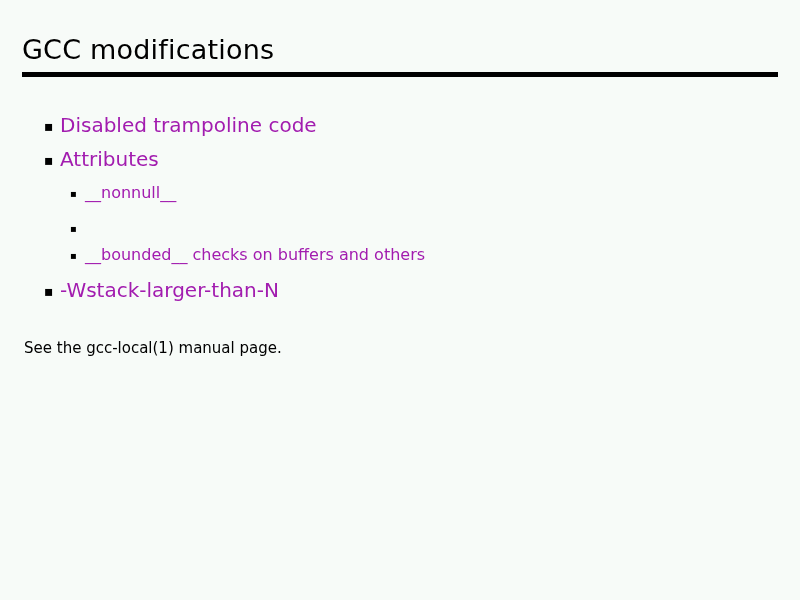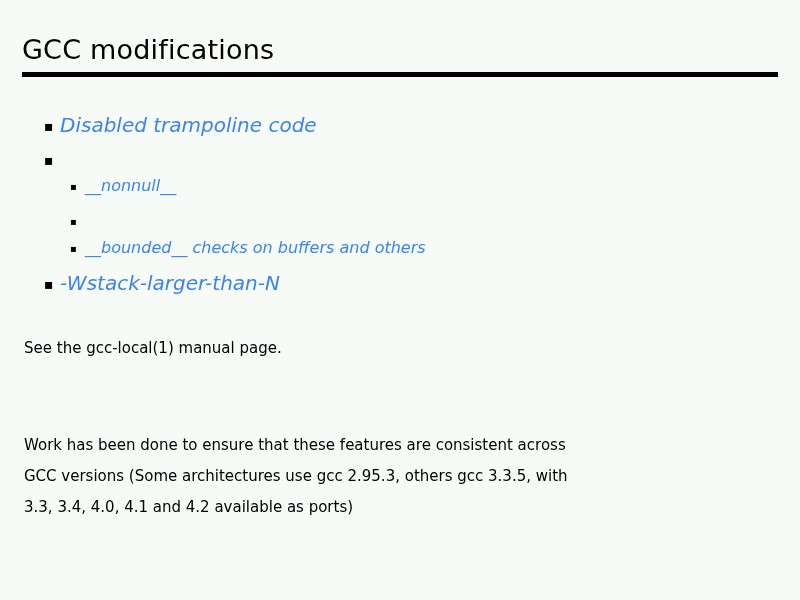--- a/index.html
+++ b/index.html
@@ -78,23 +78,22 @@
   }
   .level-2 > .bullet-mark {
     width: 15px;
     font-size: 10px;
     padding-top: 11px;
   }
   .bullet-text {
     font-family: "DejaVu Sans", sans-serif;
     font-size: 20px;
     line-height: 30px;
-    color: #3b82f6;
+    color: #a21caf;
     white-space: nowrap;
-    font-style: italic;
   }
   .level-2 .bullet-text {
     font-size: 16px;
     line-height: 29px;
   }
 
   
   .body-block-a {
     position: absolute;
     left: 24px;
@@ -127,20 +126,21 @@
 
   <div class="bullet-list">
 
     <div class="bullet-row level-1">
       <span class="bullet-mark">▪</span>
       <span class="bullet-text">Disabled trampoline code</span>
     </div>
 
     <div class="bullet-row level-1">
       <span class="bullet-mark">▪</span>
+      <span class="bullet-text">Attributes</span>
     </div>
 
     <div class="bullet-row level-2">
       <span class="bullet-mark">▪</span>
       <span class="bullet-text">__nonnull__</span>
     </div>
 
     <div class="bullet-row level-2">
       <span class="bullet-mark">▪</span>
     </div>
@@ -154,19 +154,14 @@
       <span class="bullet-mark">▪</span>
       <span class="bullet-text">-Wstack-larger-than-N</span>
     </div>
 
   </div>
 
   <div class="body-block-a">
     <div class="body-line">See the gcc-local(1) manual page.</div>
   </div>
 
-  <div class="body-block-b">
-    <div class="body-line">Work has been done to ensure that these features are consistent across</div>
-    <div class="body-line">GCC versions (Some architectures use gcc 2.95.3, others gcc 3.3.5, with</div>
-    <div class="body-line">3.3, 3.4, 4.0, 4.1 and 4.2 available as ports)</div>
-  </div>
 
 </div>
 
 </body></html>

